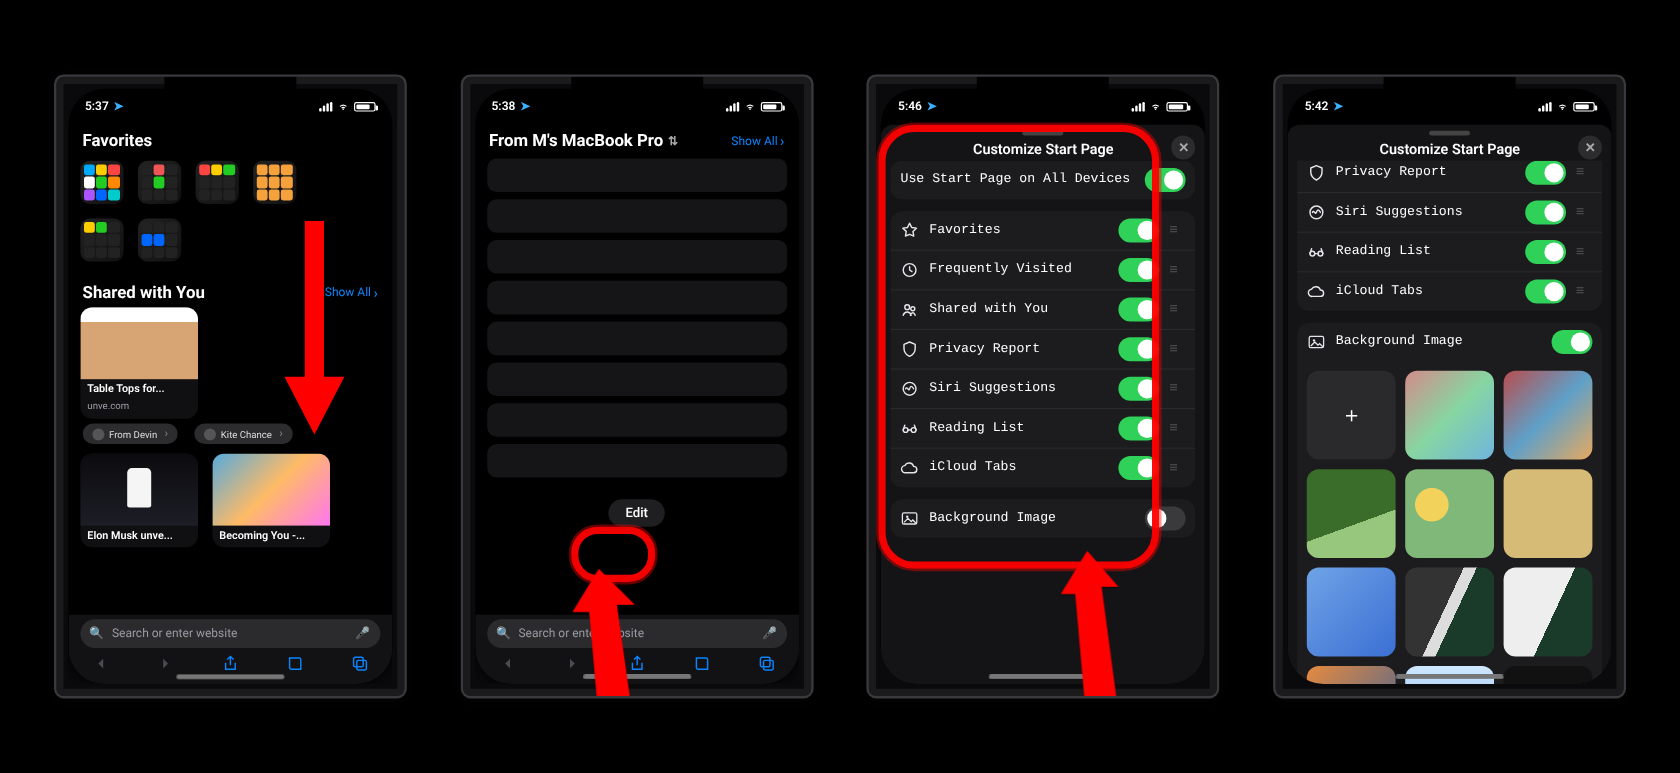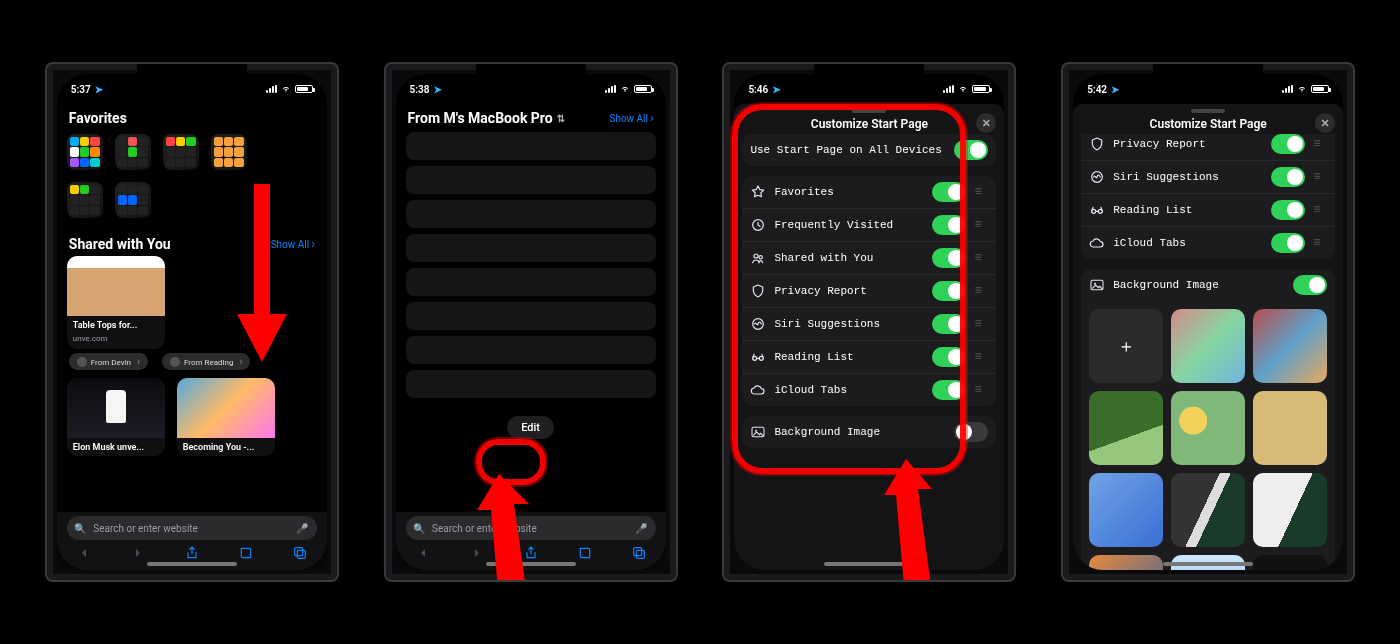--- a/index.html
+++ b/index.html
@@ -255,21 +255,21 @@
           </div>
         </div>
 
         <div style="display:flex; gap:12px;">
           <span class="chip">
               <span class="avatar-dot"></span>
               <span>From Devin</span>
             </span>
           <span class="chip">
               <span class="avatar-dot"></span>
-              <span>From Reading</span>
+              <span>Kite Chance</span>
             </span>
         </div>
 
         <div class="cards" style="margin-top:4px;">
           <div class="card">
             <div class="thumb elon"></div>
             <div class="lbl">Elon Musk unve...</div>
           </div>
           <div class="card">
             <div class="thumb become"></div>

